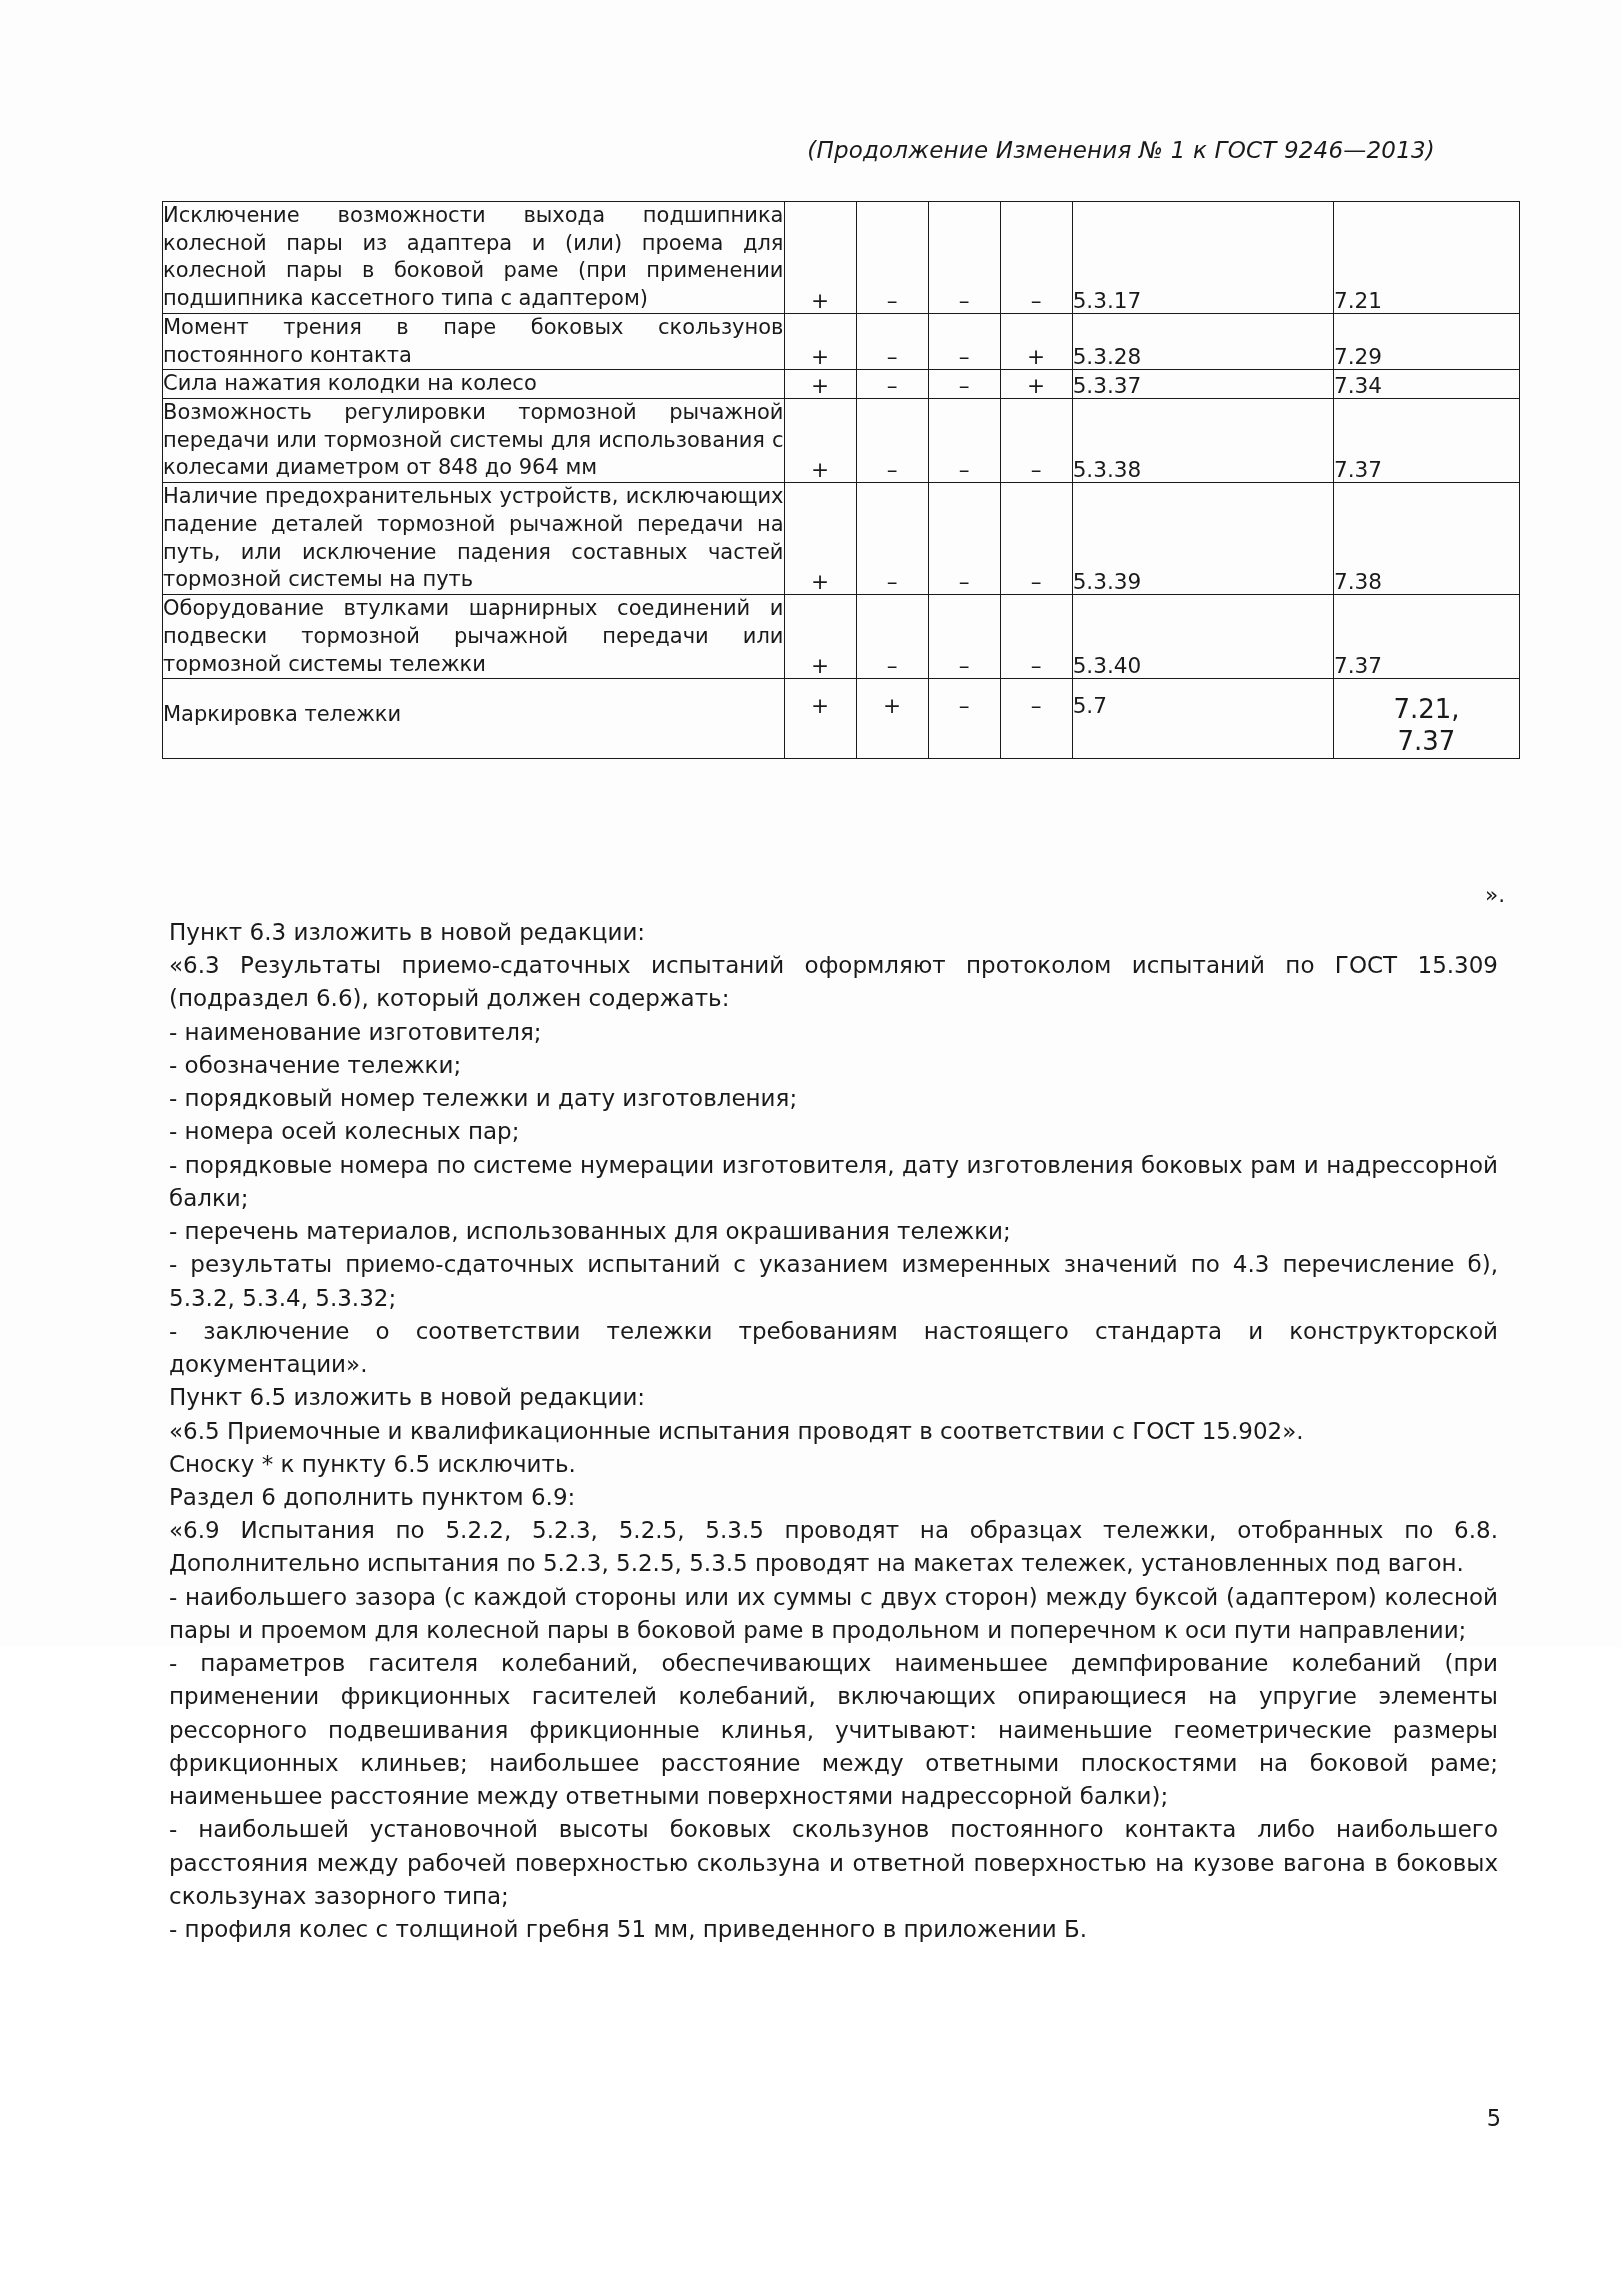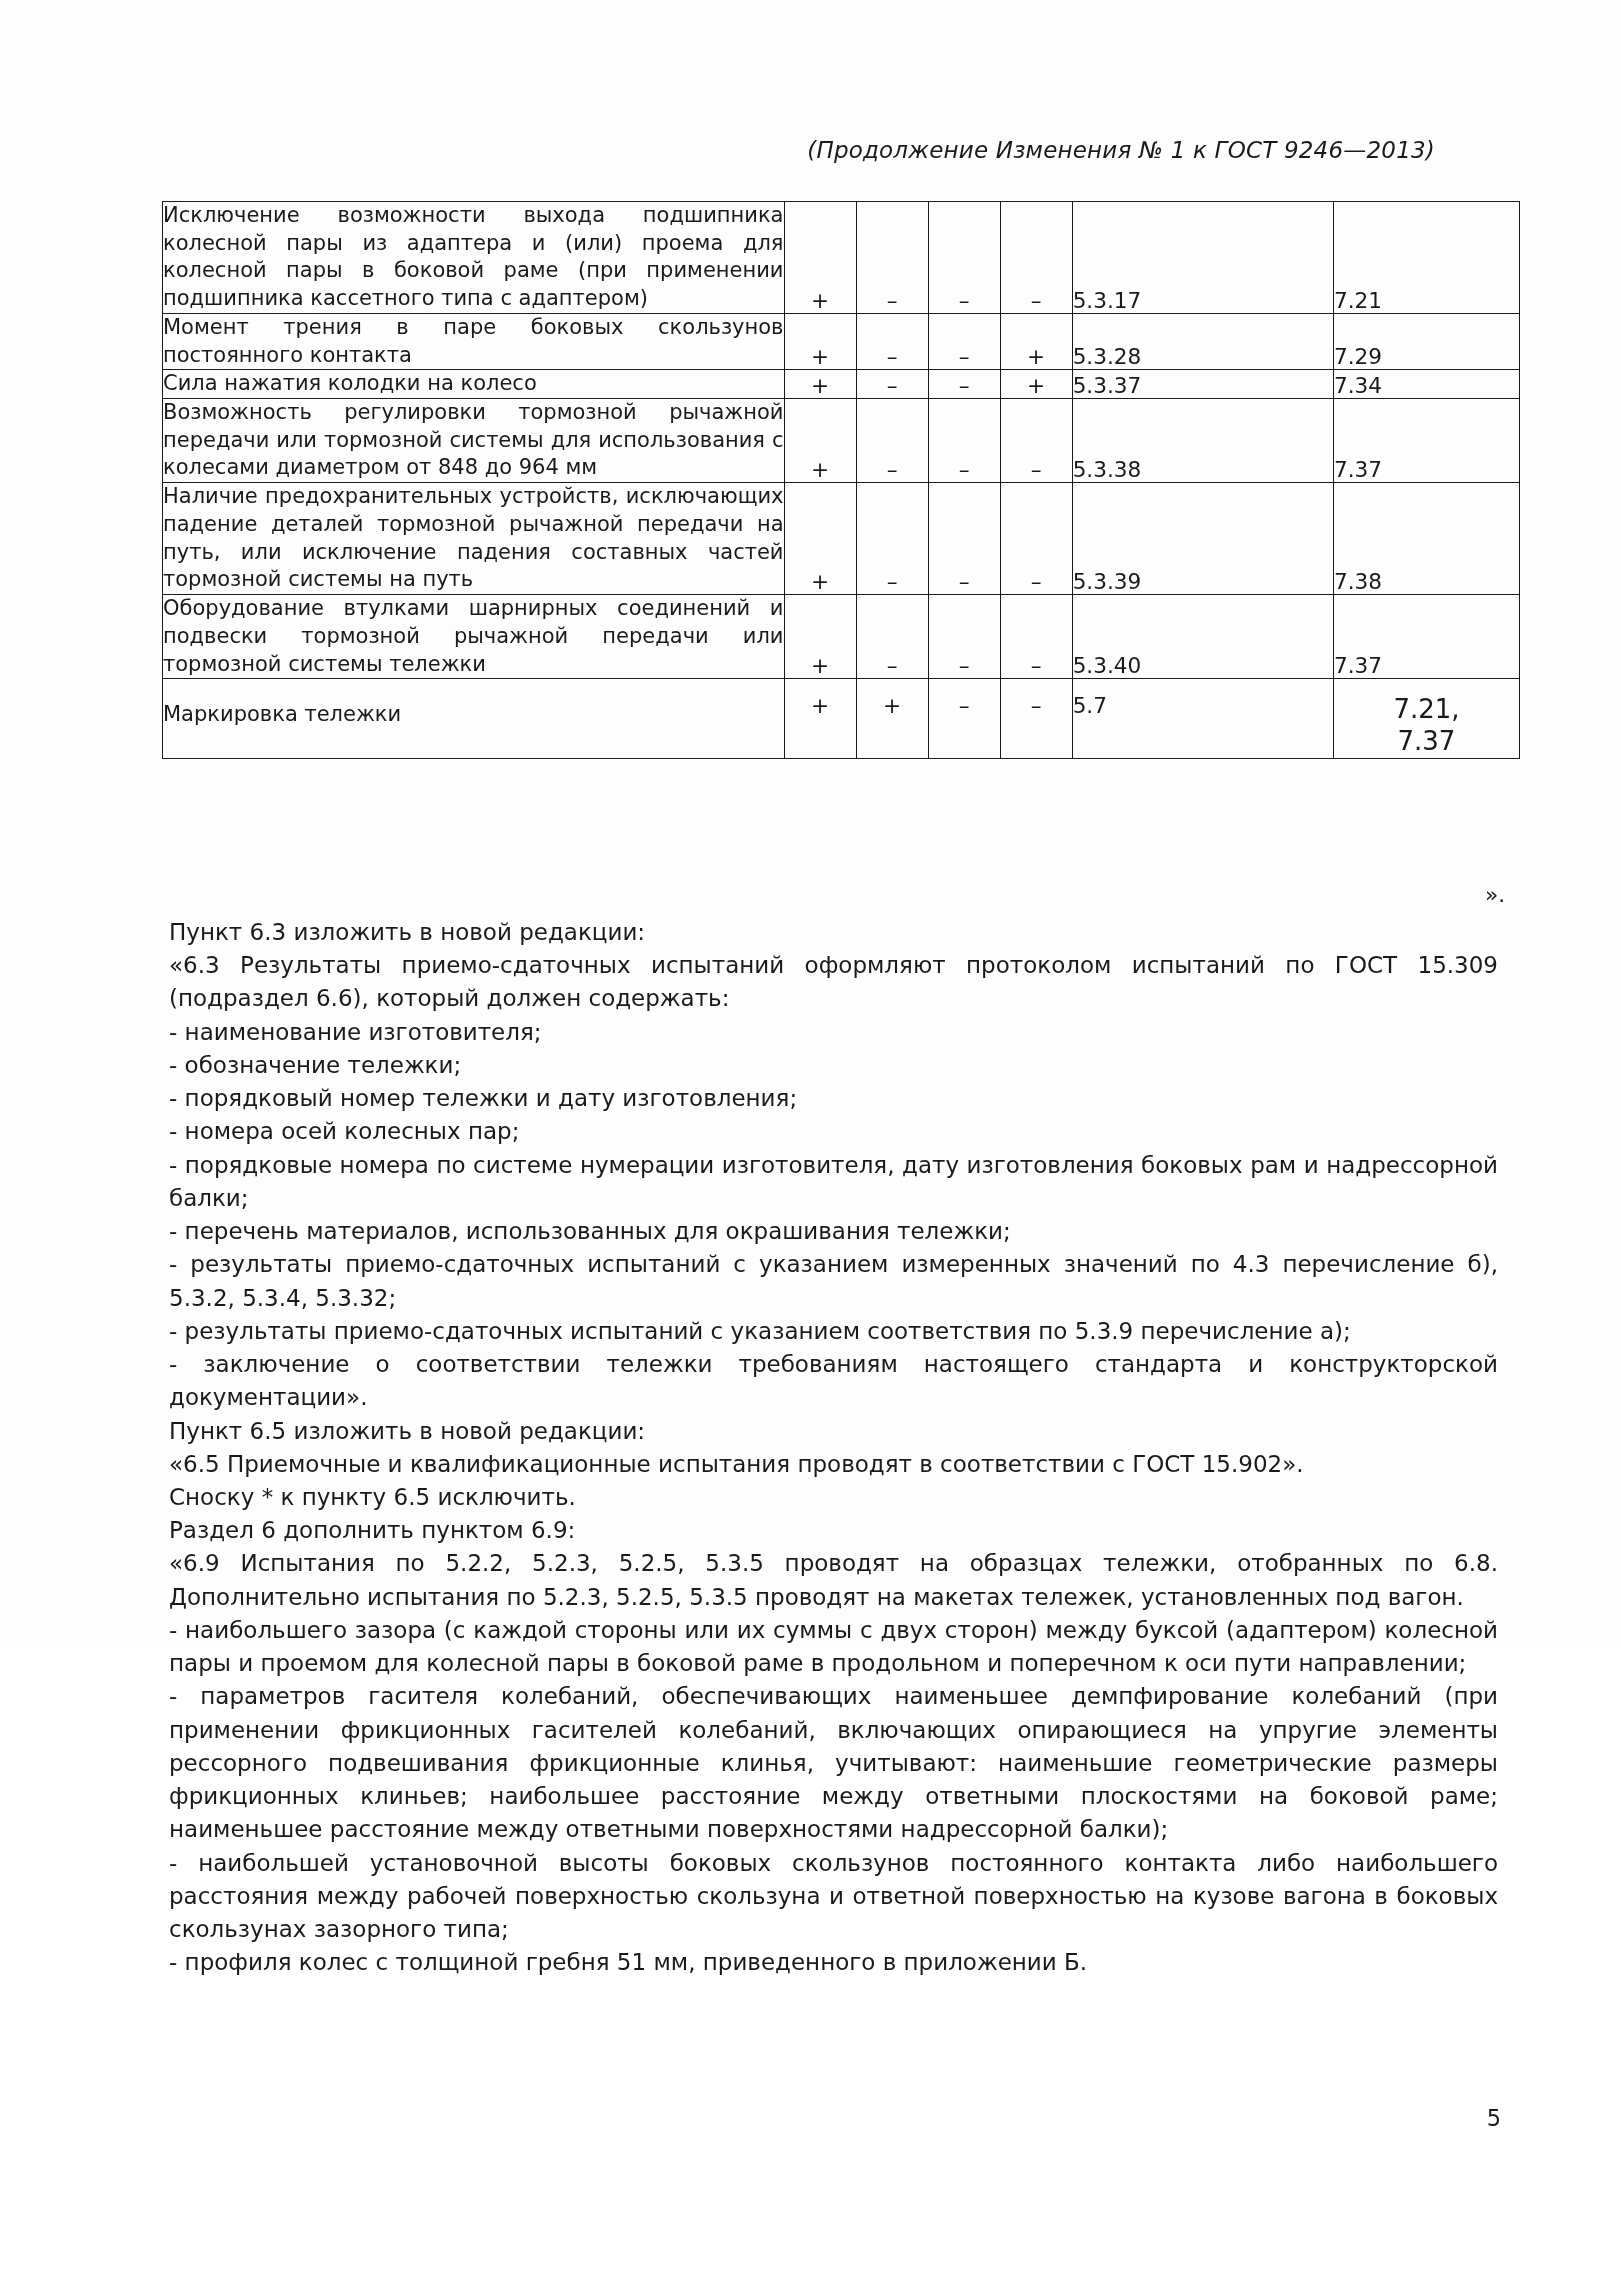--- a/index.html
+++ b/index.html
@@ -204,21 +204,20 @@
   <div class="body-text">
     <p class="ind">Пункт 6.3 изложить в новой редакции:</p>
     <p class="ind">«6.3 Результаты приемо-сдаточных испытаний оформляют протоколом испытаний по ГОСТ 15.309 (подраздел 6.6), который должен содержать:</p>
     <p class="ind-list">- наименование изготовителя;</p>
     <p class="ind-list">- обозначение тележки;</p>
     <p class="ind-list">- порядковый номер тележки и дату изготовления;</p>
     <p class="ind-list">- номера осей колесных пар;</p>
     <p class="ind-list">- порядковые номера по системе нумерации изготовителя, дату изготовления боковых рам и надрессорной балки;</p>
     <p class="ind-list">- перечень материалов, использованных для окрашивания тележки;</p>
     <p class="ind-list">- результаты приемо-сдаточных испытаний с указанием измеренных значений по 4.3 перечисление б), 5.3.2, 5.3.4, 5.3.32;</p>
-    <p class="ind-list">- результаты приемо-сдаточных испытаний с указанием соответствия по 5.3.9 перечисление а);</p>
     <p class="ind-list">- заключение о соответствии тележки требованиям настоящего стандарта и конструкторской документации».</p>
     <p class="ind">Пункт 6.5 изложить в новой редакции:</p>
     <p class="ind">«6.5 Приемочные и квалификационные испытания проводят в соответствии с ГОСТ 15.902».</p>
     <p class="ind">Сноску * к пункту 6.5 исключить.</p>
     <p class="ind">Раздел 6 дополнить пунктом 6.9:</p>
     <p class="ind">«6.9 Испытания по 5.2.2, 5.2.3, 5.2.5, 5.3.5 проводят на образцах тележки, отобранных по 6.8. Дополнительно испытания по 5.2.3, 5.2.5, 5.3.5 проводят на макетах тележек, установленных под вагон.</p>
     <p class="ind-list">- наибольшего зазора (с каждой стороны или их суммы с двух сторон) между буксой (адаптером) колесной пары и проемом для колесной пары в боковой раме в продольном и поперечном к оси пути направлении;</p>
     <p class="ind-list">- параметров гасителя колебаний, обеспечивающих наименьшее демпфирование колебаний (при применении фрикционных гасителей колебаний, включающих опирающиеся на упругие элементы рессорного подвешивания фрикционные клинья, учитывают: наименьшие геометрические размеры фрикционных клиньев; наибольшее расстояние между ответными плоскостями на боковой раме; наименьшее расстояние между ответными поверхностями надрессорной балки);</p>
     <p class="ind-list">- наибольшей установочной высоты боковых скользунов постоянного контакта либо наибольшего расстояния между рабочей поверхностью скользуна и ответной поверхностью на кузове вагона в боковых скользунах зазорного типа;</p>
     <p class="ind-list">- профиля колес с толщиной гребня 51 мм, приведенного в приложении Б.</p>

